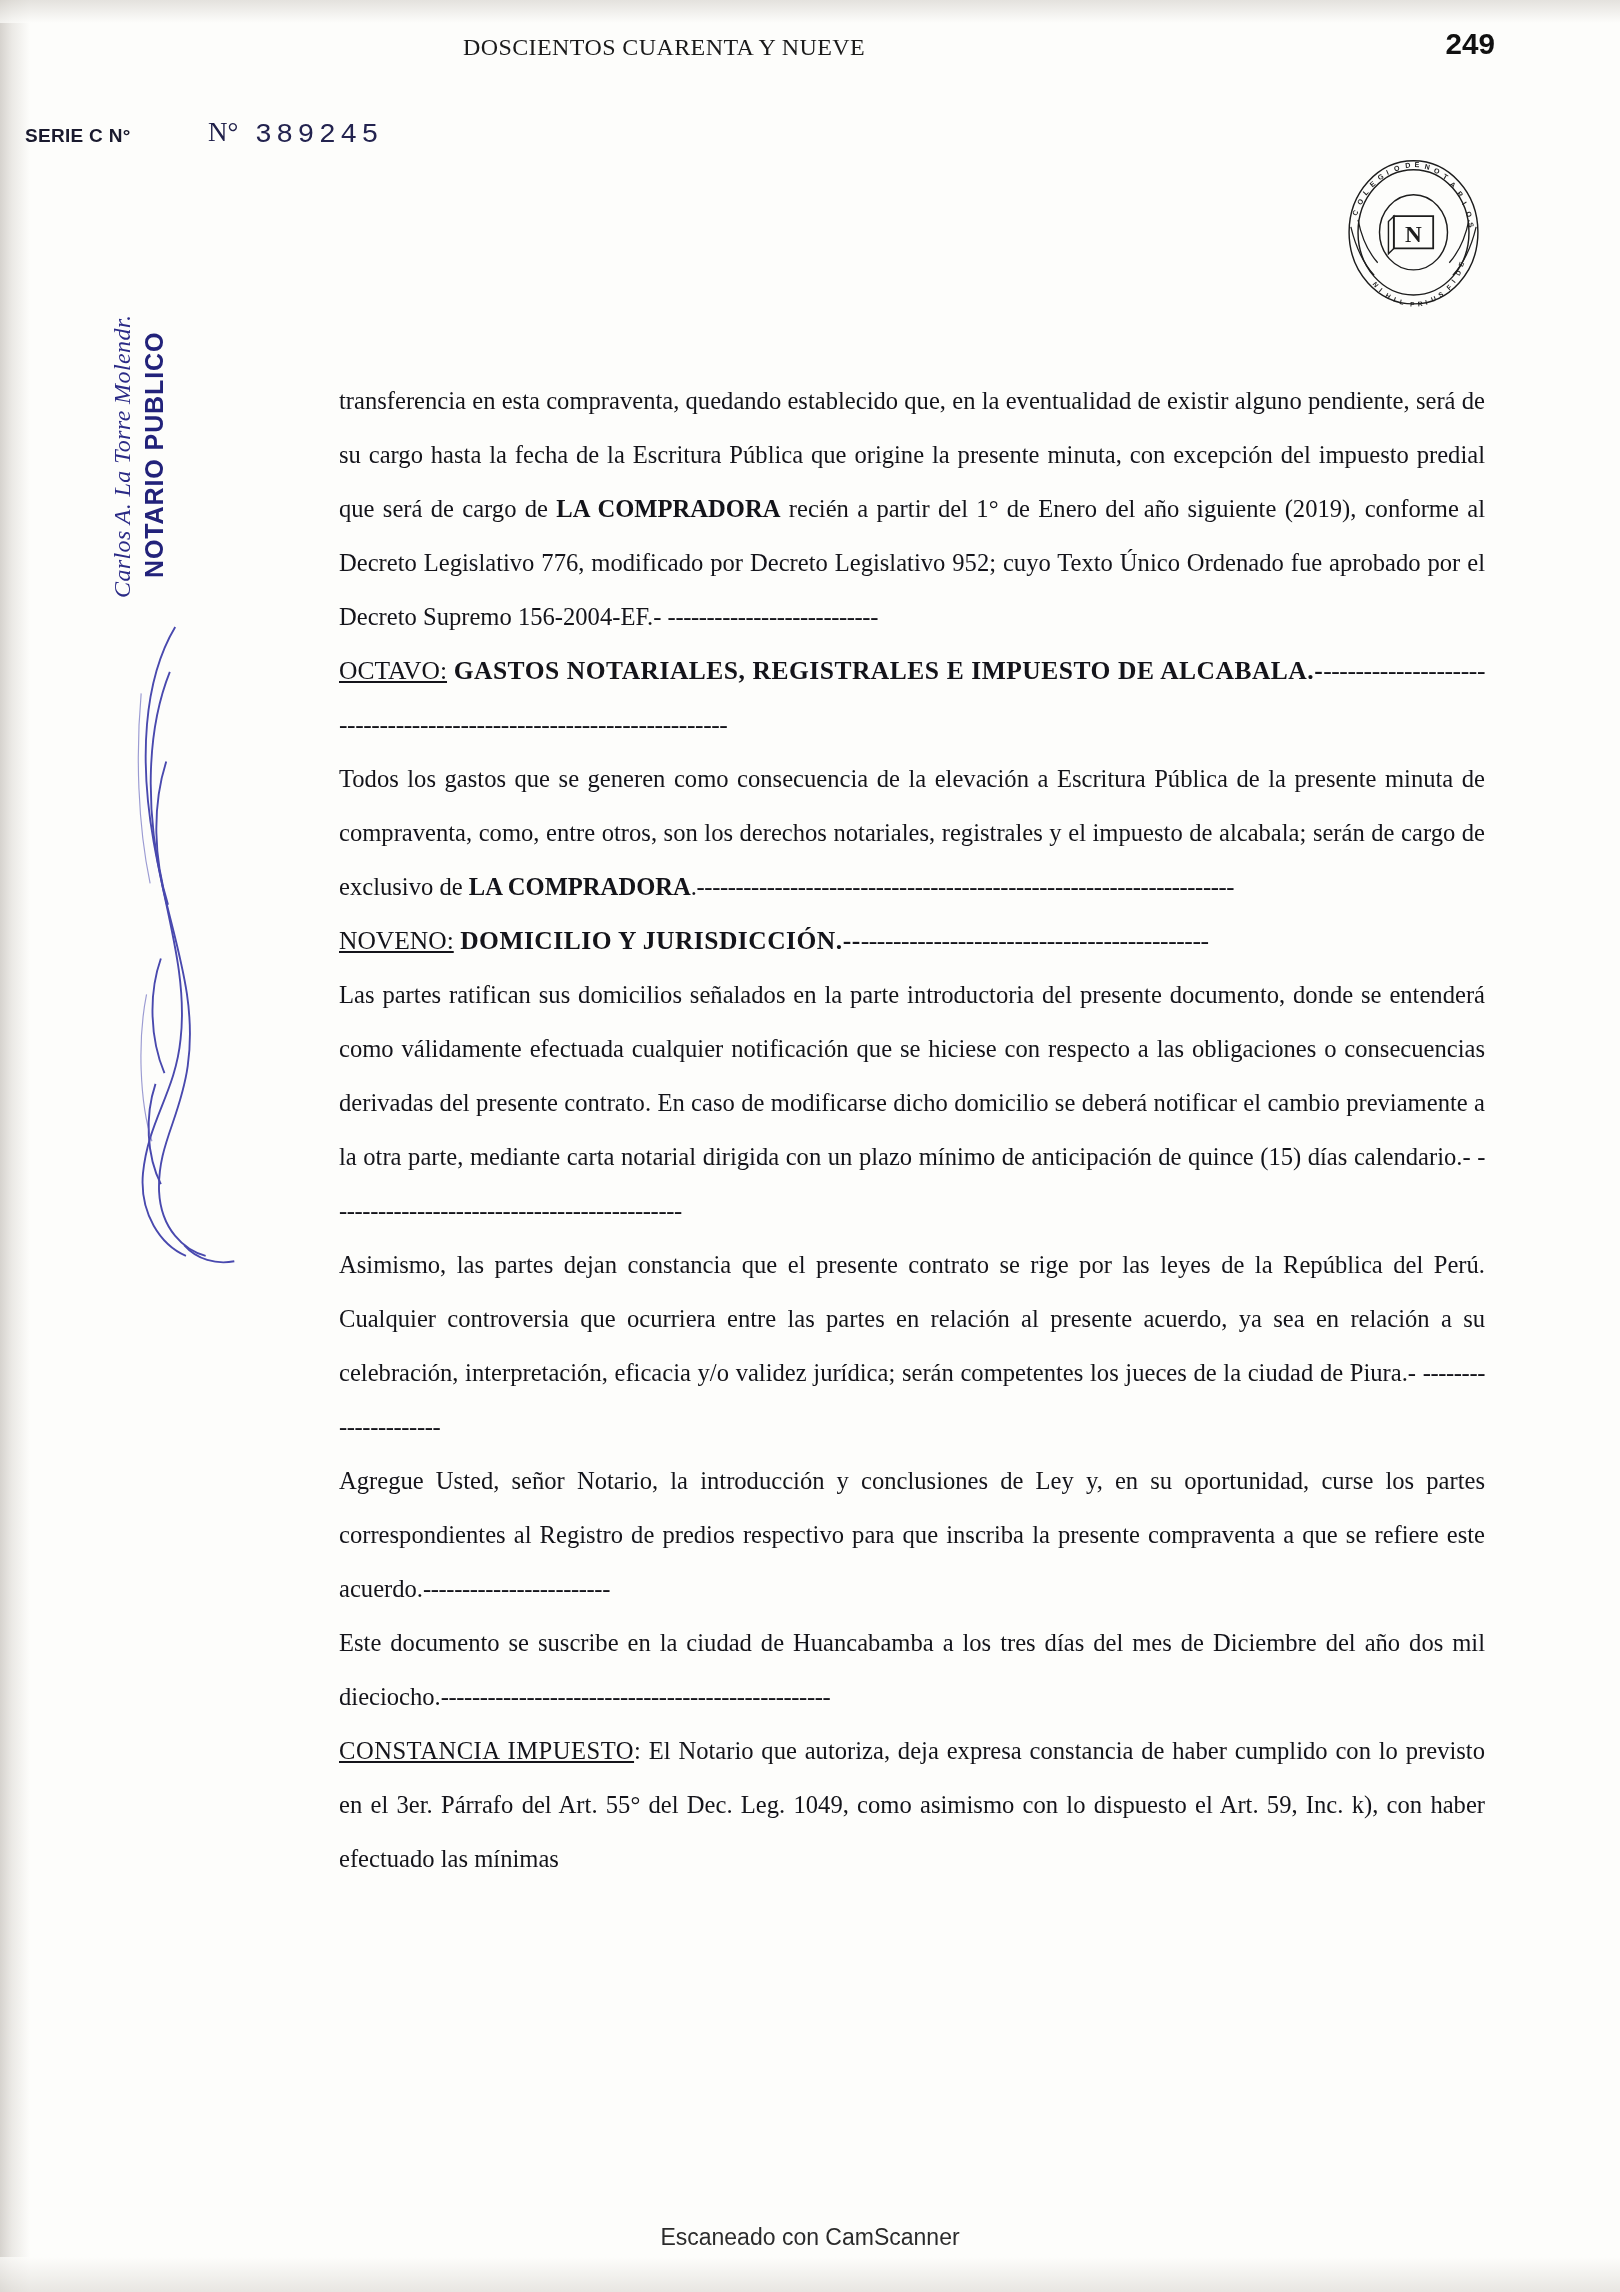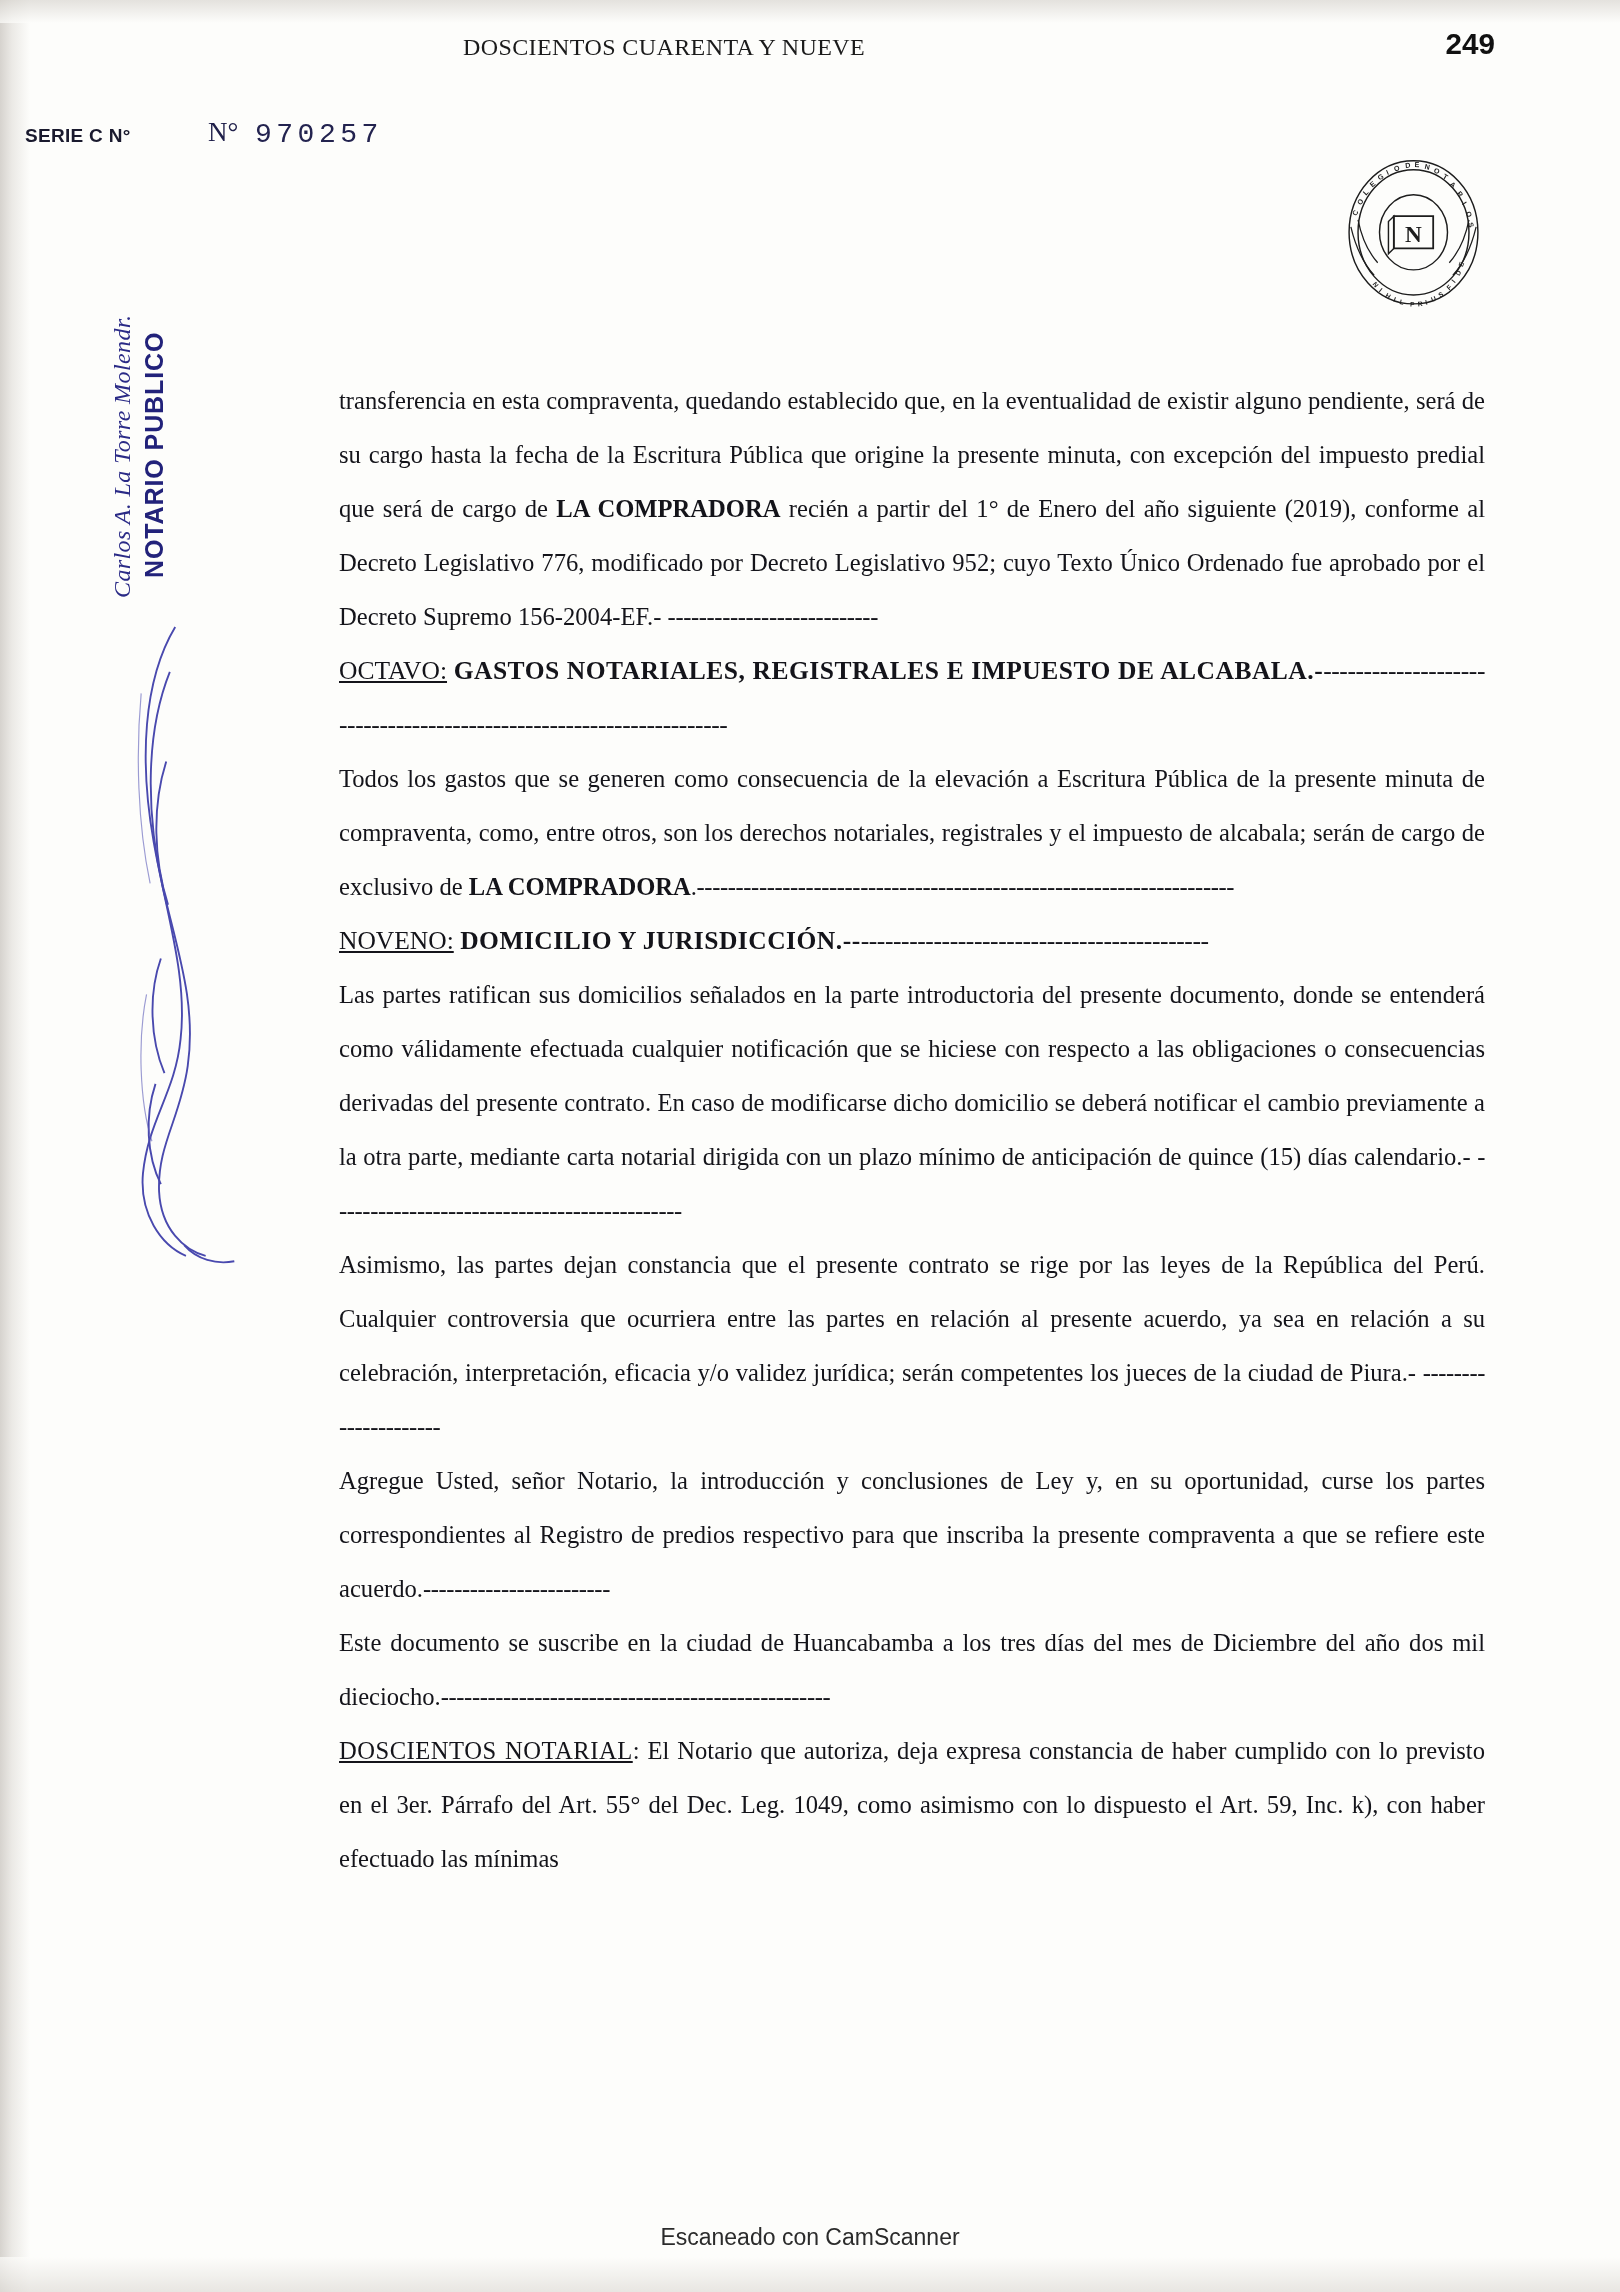--- a/index.html
+++ b/index.html
@@ -180,21 +180,21 @@
 <div class="scan-top-shade"></div>
 <div class="scan-bottom-shade"></div>
 
 <div class="page-header">
   <span class="header-title">DOSCIENTOS CUARENTA Y NUEVE</span>
 </div>
 <div class="page-number">249</div>
 
 <div class="serie-label">SERIE C N°</div>
 <div class="serie-no">N°</div>
-<div class="serie-number">970257</div>
+<div class="serie-number">389245</div>
 
 <div class="seal">
   <svg width="179" height="170" viewBox="0 0 200 190">
     <g fill="none" stroke="#1d1d1d" stroke-width="1.6">
       <ellipse cx="100" cy="92" rx="72" ry="80"></ellipse>
       <ellipse cx="100" cy="92" rx="62" ry="70"></ellipse>
       <ellipse cx="100" cy="92" rx="38" ry="42"></ellipse>
     </g>
     <g stroke="#1d1d1d" stroke-width="1.4" fill="none">
       <path d="M30 86 q8 34 26 54"></path>
@@ -299,19 +299,19 @@
 
   <p class="para">
     <span>Agregue Usted, señor Notario, la introducción y conclusiones de Ley y, en su oportunidad, curse los partes correspondientes al Registro de predios respectivo para que inscriba la presente compraventa a que se refiere este acuerdo.</span><span class="dots">------------------------</span>
   </p>
 
   <p class="para">
     <span>Este documento se suscribe en la ciudad de Huancabamba a los tres días del mes de Diciembre del año dos mil dieciocho.</span><span class="dots">--------------------------------------------------</span>
   </p>
 
   <p class="para">
-    <span class="u-b spaced">DOSCIENTOS  NOTARIAL</span><span>: El Notario que autoriza, deja expresa constancia de haber cumplido con lo previsto en el 3er. Párrafo del Art. 55° del Dec. Leg. 1049, como asimismo con lo dispuesto el Art. 59, Inc. k), con  haber efectuado las mínimas</span>
+    <span class="u-b spaced">CONSTANCIA  IMPUESTO</span><span>: El Notario que autoriza, deja expresa constancia de haber cumplido con lo previsto en el 3er. Párrafo del Art. 55° del Dec. Leg. 1049, como asimismo con lo dispuesto el Art. 59, Inc. k), con  haber efectuado las mínimas</span>
   </p>
 
 </div>
 
 <div class="footer">Escaneado con CamScanner</div>
 
 
 </body></html>

